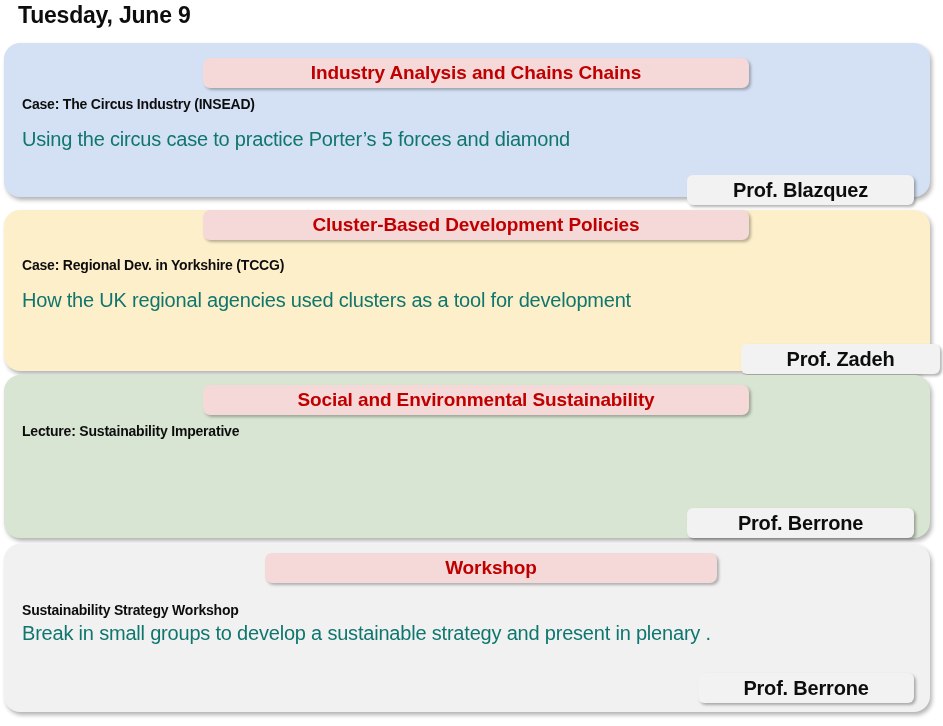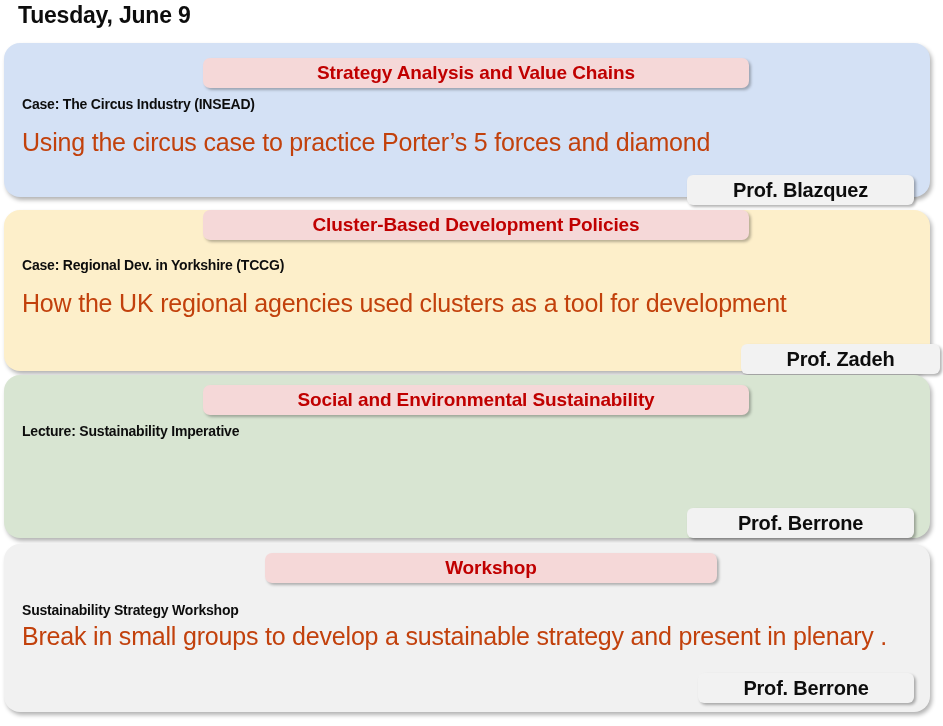--- a/index.html
+++ b/index.html
@@ -71,23 +71,23 @@
     font-size: 14px;
     font-weight: bold;
     color: #0d0d0d;
     letter-spacing: -0.2px;
     white-space: nowrap;
   }
 
   .card-desc {
     position: absolute;
     left: 18px;
-    font-size: 25px;
+    font-size: 20px;
     font-weight: normal;
-    color: #c2410c;
+    color: #0f766e;
     letter-spacing: -0.2px;
     line-height: 1.32;
   }
 
   .prof-badge {
     position: absolute;
     height: 30px;
     border-radius: 6px;
     background: #f2f2f2;
     box-shadow: 2px 2px 3px rgba(0,0,0,0.30);
@@ -108,21 +108,21 @@
 </style>
 </head>
 <body>
 
 <div id="page-root">
 
   <div class="day-header">Tuesday, June 9</div>
 
   <div class="card card-blue" style="top:43px; height:154px;">
     <div class="tag-pill" style="left:199px; top:15px; width:546px;">
-      <span>Strategy Analysis and Value Chains</span>
+      <span>Industry Analysis and Chains Chains</span>
     </div>
     <div class="card-title" style="top:53px;">Case: The Circus Industry (INSEAD)</div>
     <div class="card-desc" style="top:83px; width:890px;">Using the circus case to practice Porter’s 5 forces and diamond</div>
     <div class="prof-badge" style="left:683px; top:120px; width:227px;">
       <span>Prof. Blazquez</span>
     </div>
   </div>
 
   <div class="card card-cream" style="top:210px; height:161px;">
     <div class="tag-pill" style="left:199px; top:0; width:546px;">

